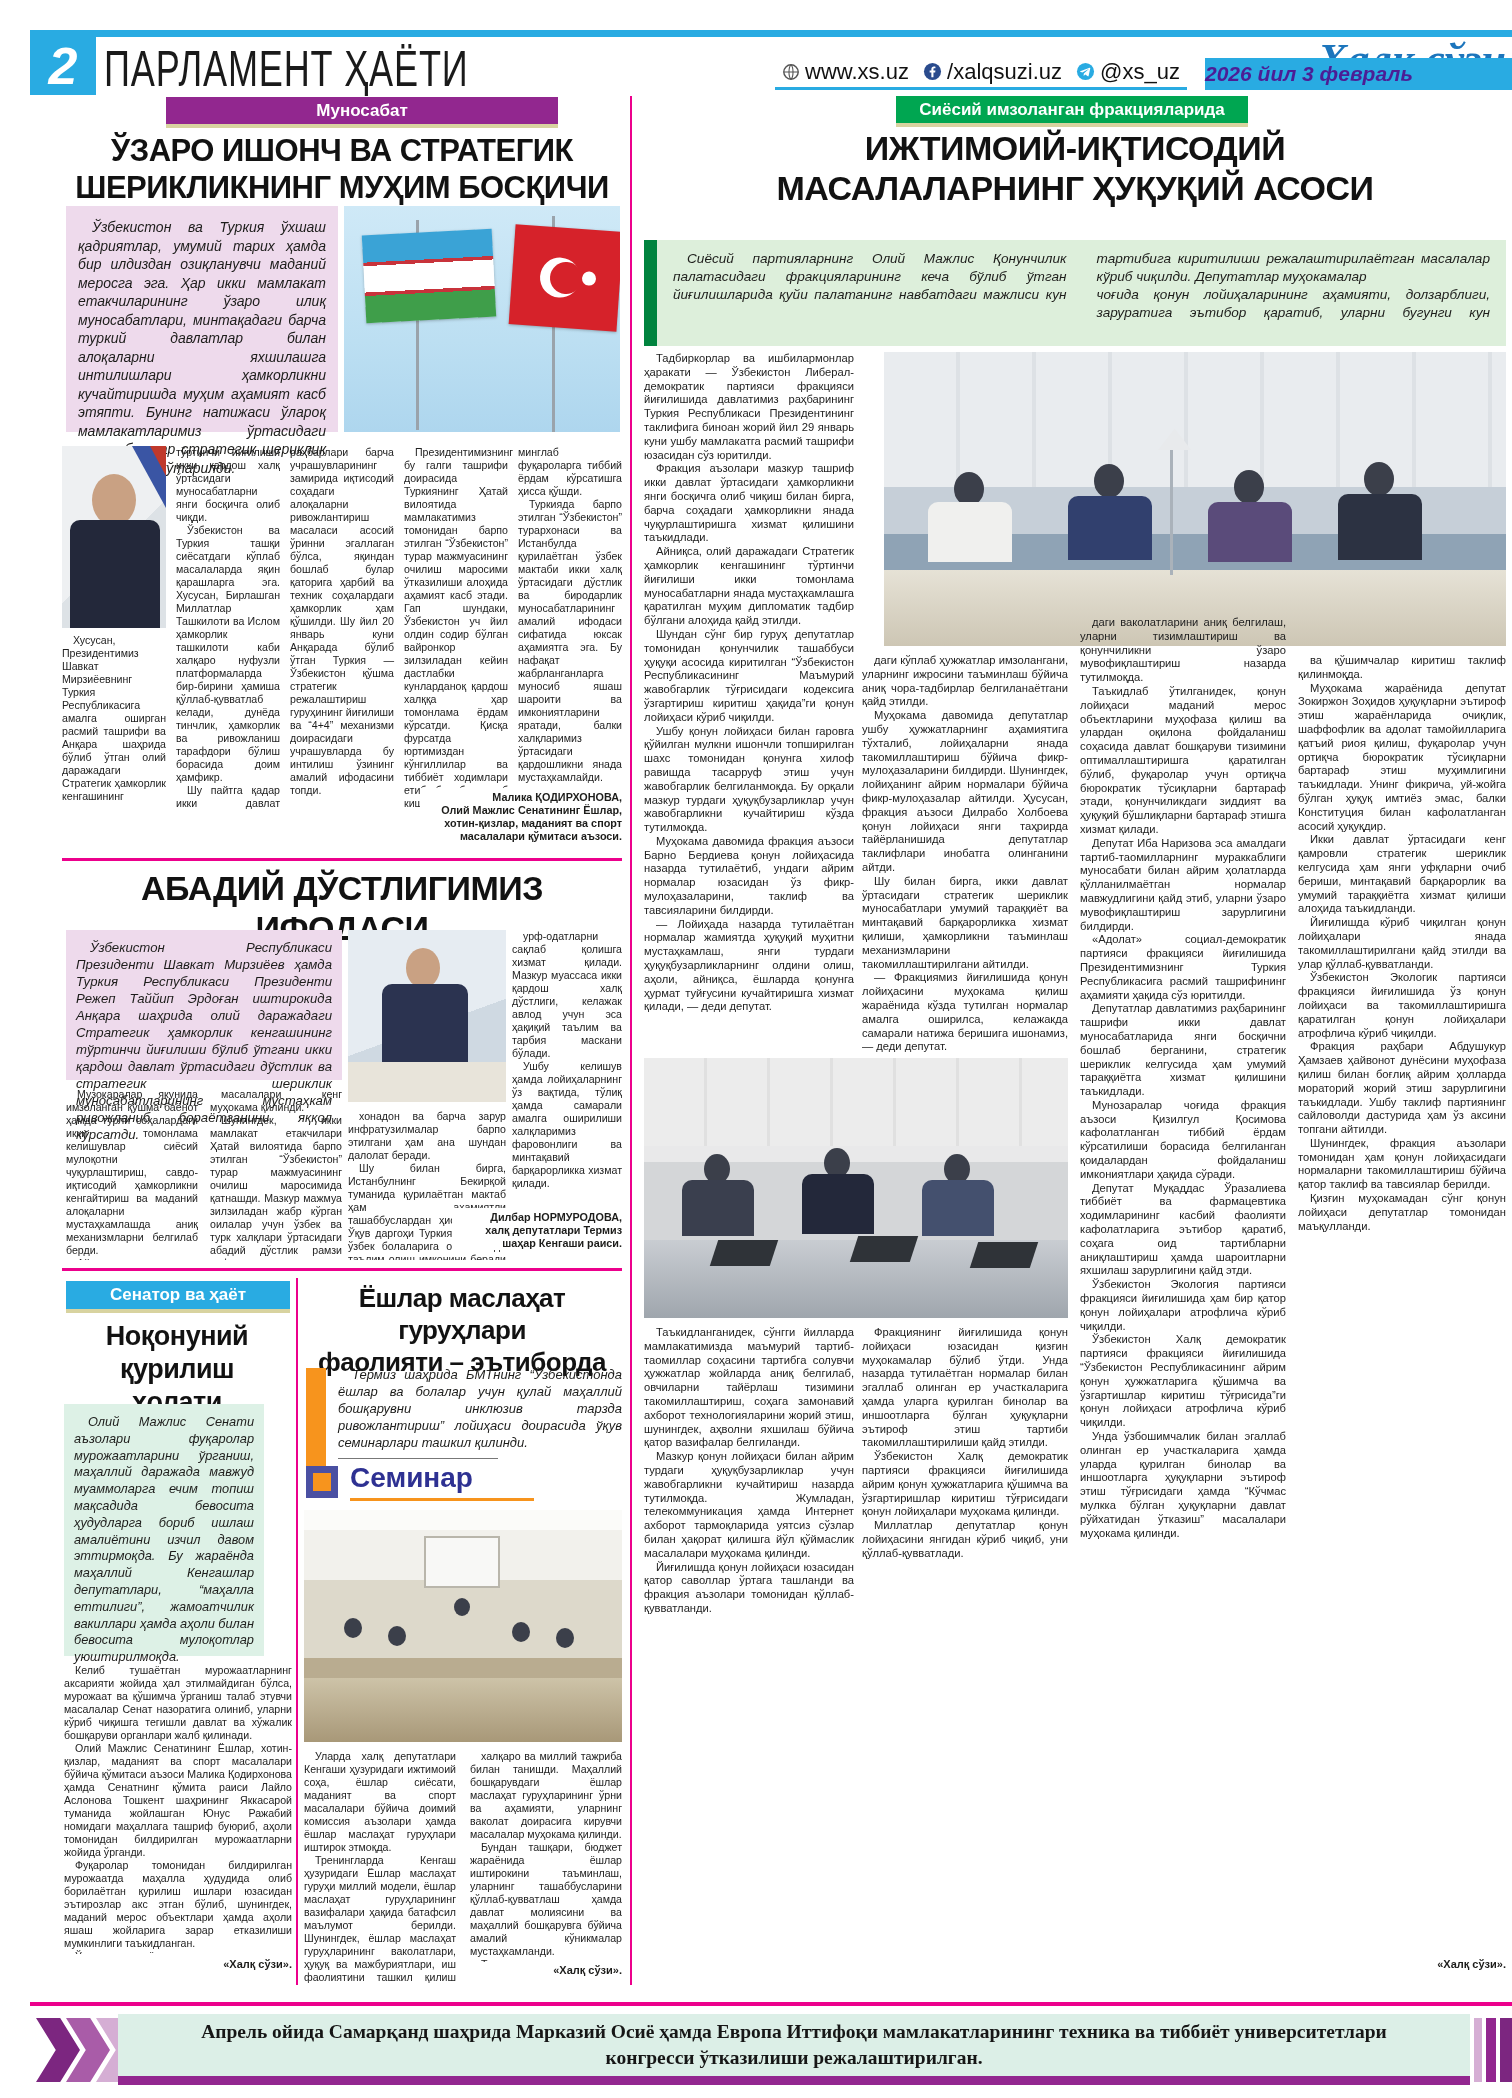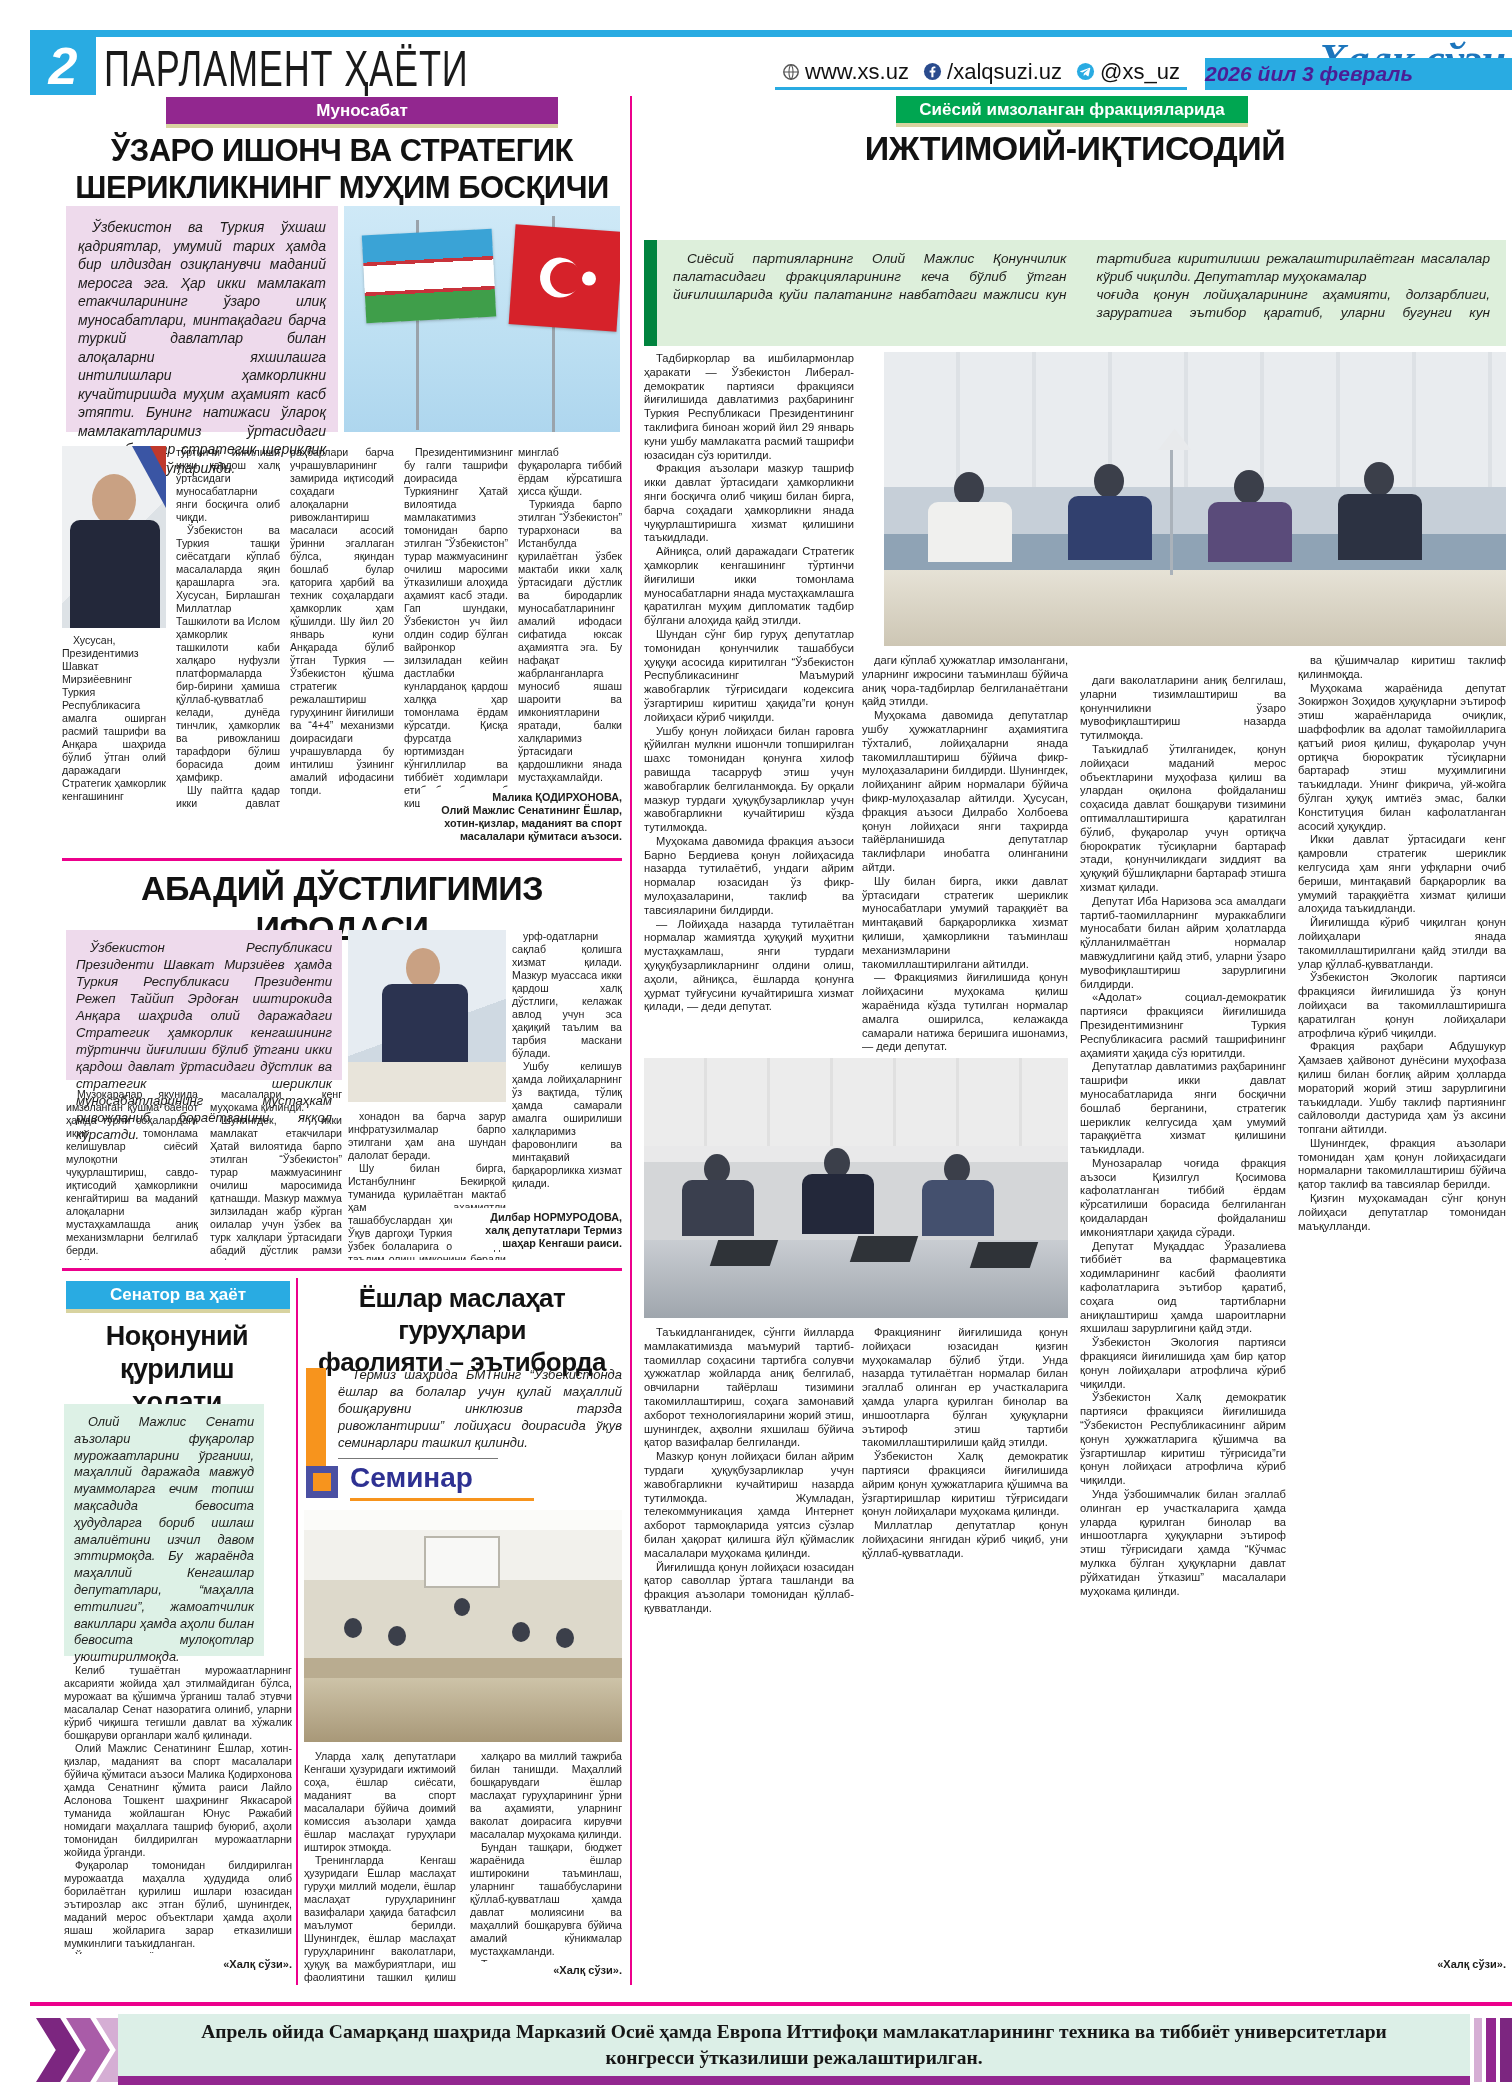--- a/index.html
+++ b/index.html
@@ -238,20 +238,21 @@
       <p>Тренинглар якунида иштирокчилар гуруҳларда ишлаган ҳолда келгуси 6 ойга мўлжалланган ҳаракатлар режасини ишлаб чиқди ва уни тақдим этди.</p>
     </div>
 </div>
 <div class="abs sign" style="left:470px;top:1964px;width:152px">«Халқ сўзи».</div>
 
 <div class="abs pinkrule" style="left:630px;top:96px;width:2px;height:1889px"></div>
 <div class="abs badge green" style="left:896px;top:96px;width:352px;height:27px">Сиёсий имзоланган фракцияларида</div>
 <div class="abs khaki" style="left:896px;top:123px;width:352px;height:4px"></div>
 <div class="abs hl hl2" style="left:650px;top:128px;width:850px">
   <div>ИЖТИМОИЙ-ИҚТИСОДИЙ</div>
+  <div>МАСАЛАЛАРНИНГ ҲУҚУҚИЙ АСОСИ</div>
 </div>
 <div class="abs greenbox" style="left:644px;top:240px;width:862px;height:106px;display:flex">
   <div style="width:13px;background:#00833e"></div>
   <div class="just" style="flex:1;font-style:italic;font-size:13.6px;line-height:18px;padding:10px 16px;column-count:2;column-gap:30px">
     <p style="text-indent:14px">Сиёсий партияларнинг Олий Мажлис Қонунчилик палатасидаги фракцияларининг кеча бўлиб ўтган йиғилишларида қуйи палатанинг навбатдаги мажлиси кун тартибига киритилиши режалаштирилаётган масалалар кўриб чиқилди. Депутатлар муҳокамалар</p>
     <p>чоғида қонун лойиҳаларининг аҳамияти, долзарблиги, заруратига эътибор қаратиб, уларни бугунги кун талабларидан келиб чиққан ҳолда янада такомиллаштиришга оид муҳим таклифларини билдирди.</p>
   </div>
 </div>
 
 <div class="photo meetingbg" style="left:884px;top:352px;width:622px;height:294px">
@@ -309,21 +310,21 @@
       <p>— Фракциямиз йиғилишида қонун лойиҳасини муҳокама қилиш жараёнида кўзда тутилган нормалар амалга оширилса, келажакда самарали натижа беришига ишонамиз, — деди депутат.</p>
     </div>
 </div>
 <div class="abs bodytxt2 just" style="left:862px;top:1326px;width:206px;height:659px">
   <div>
       <p>Фракциянинг йиғилишида қонун лойиҳаси юзасидан қизғин муҳокамалар бўлиб ўтди. Унда назарда тутилаётган нормалар билан эгаллаб олинган ер участкаларига ҳамда уларга қурилган бинолар ва иншоотларга бўлган ҳуқуқларни эътироф этиш тартиби такомиллаштирилиши қайд этилди.</p>
       <p>Ўзбекистон Халқ демократик партияси фракцияси йиғилишида айрим қонун ҳужжатларига қўшимча ва ўзгартиришлар киритиш тўғрисидаги қонун лойиҳалари муҳокама қилинди.</p>
       <p>Миллатлар депутатлар қонун лойиҳасини янгидан кўриб чиқиб, уни қўллаб-қувватлади.</p>
     </div>
 </div>
-<div class="abs bodytxt2 just" style="left:1080px;top:674px;width:206px;height:1331px">
+<div class="abs bodytxt2 just" style="left:1080px;top:616px;width:206px;height:1331px">
   <div>
       <p>даги ваколатларини аниқ белгилаш, уларни тизимлаштириш ва қонунчиликни ўзаро мувофиқлаштириш назарда тутилмоқда.</p>
       <p>Таъкидлаб ўтилганидек, қонун лойиҳаси маданий мерос объектларини муҳофаза қилиш ва улардан оқилона фойдаланиш соҳасида давлат бошқаруви тизимини оптималлаштиришга қаратилган бўлиб, фуқаролар учун ортиқча бюрократик тўсиқларни бартараф этади, қонунчиликдаги зиддият ва ҳуқуқий бўшлиқларни бартараф этишга хизмат қилади.</p>
       <p>Депутат Иба Наризова эса амалдаги тартиб-таомилларнинг мураккаблиги муносабати билан айрим ҳолатларда қўлланилмаётган нормалар мавжудлигини қайд этиб, уларни ўзаро мувофиқлаштириш зарурлигини билдирди.</p>
       <p>«Адолат» социал-демократик партияси фракцияси йиғилишида Президентимизнинг Туркия Республикасига расмий ташрифининг аҳамияти ҳақида сўз юритилди.</p>
       <p>Депутатлар давлатимиз раҳбарининг ташрифи икки давлат муносабатларида янги босқични бошлаб берганини, стратегик шериклик келгусида ҳам умумий тараққиётга хизмат қилишини таъкидлади.</p>
       <p>Мунозаралар чоғида фракция аъзоси Қизилгул Қосимова кафолатланган тиббий ёрдам кўрсатилиши борасида белгиланган қоидалардан фойдаланиш имкониятлари ҳақида сўради.</p>
       <p>Депутат Муқаддас Ўразалиева тиббиёт ва фармацевтика ходимларининг касбий фаолияти кафолатларига эътибор қаратиб, соҳага оид тартибларни аниқлаштириш ҳамда шароитларни яхшилаш зарурлигини қайд этди.</p>
       <p>Ўзбекистон Экология партияси фракцияси йиғилишида ҳам бир қатор қонун лойиҳалари атрофлича кўриб чиқилди.</p>
       <p>Ўзбекистон Халқ демократик партияси фракцияси йиғилишида “Ўзбекистон Республикасининг айрим қонун ҳужжатларига қўшимча ва ўзгартишлар киритиш тўғрисида”ги қонун лойиҳаси атрофлича кўриб чиқилди.</p>

